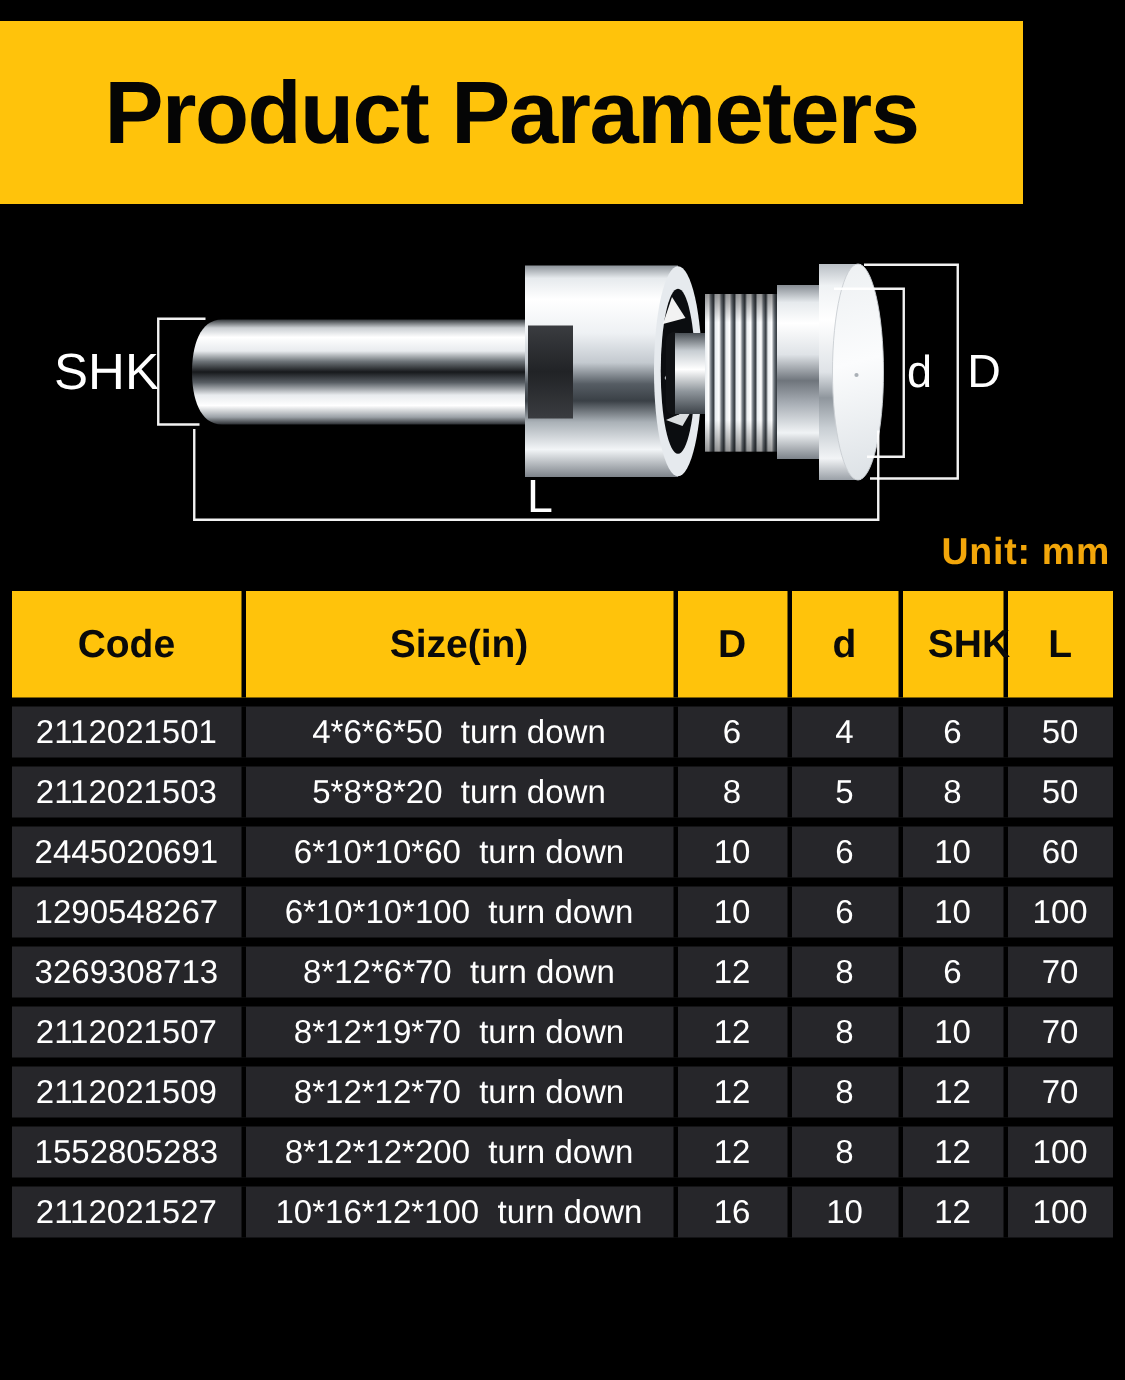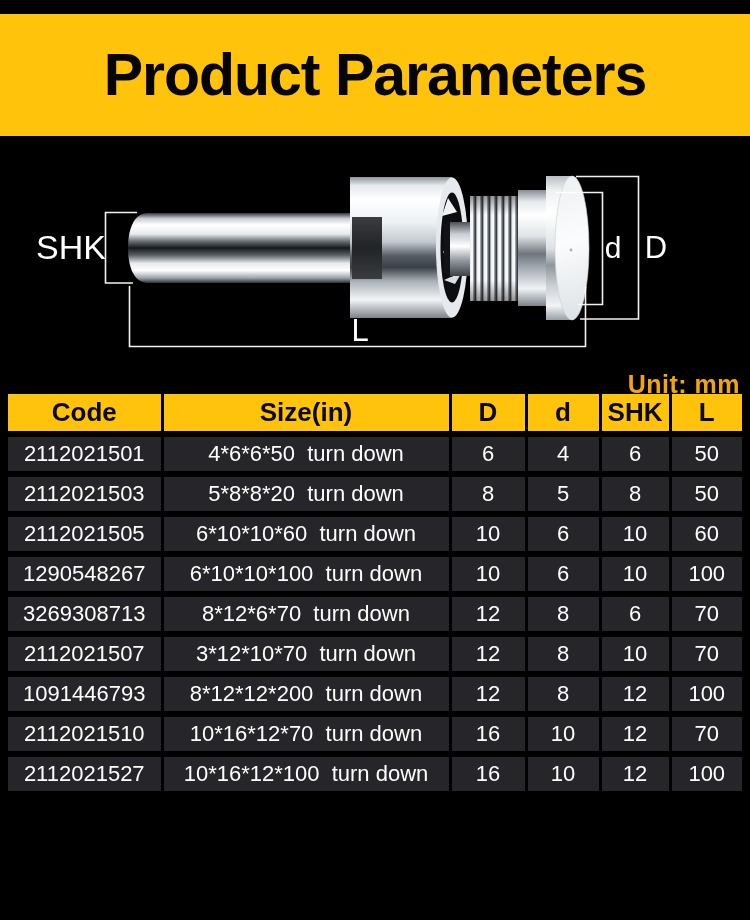--- a/index.html
+++ b/index.html
@@ -7,21 +7,21 @@
     width: 750px; height: 920px;
     background: #000;
     position: relative;
     overflow: hidden;
     font-family: "Liberation Sans", sans-serif;
   }
 
   
   .banner {
     position: absolute; top: 14px; left: 0;
-    width: 750px; height: 122px;
+    width: 682px; height: 122px;
     background: var(--accent-yellow, #FFC30B);
     display: flex; align-items: center; justify-content: center;
   }
   .banner .title {
     font-size: 59px;
     font-weight: bold;
     letter-spacing: -1px;
     color: var(--title-text, #050505);
     margin: 0;
   }
@@ -29,42 +29,42 @@
   
   .figure {
     position: absolute; top: 145px; left: 0;
     width: 750px; height: 248px;
   }
   .figure svg { display: block; }
   .dim-line { stroke: var(--dimension-lines, #FFFFFF); stroke-width: 1.6; fill: none; opacity: 0.95; }
   .dim-label { fill: var(--dimension-lines, #FFFFFF); font-family: "Liberation Sans", sans-serif; }
 
   .unit-label {
-    position: absolute; top: 370px; right: 10px;
+    position: absolute; top: 354px; right: 10px;
     font-size: 25px; font-weight: bold;
     color: var(--unit-text, #F2A60A);
     letter-spacing: 0.5px;
   }
 
   
   table.spec {
     position: absolute; top: 394px; left: 8px;
     width: 734px;
     border-collapse: collapse;
     table-layout: fixed;
   }
   table.spec th {
     background: var(--accent-yellow, #FFC30B);
     color: #0a0a0a;
     font-size: 26px; font-weight: bold;
     height: 37px;
     text-align: center;
     border-bottom: 6px solid #000;
     border-left: 3px solid #000;
-    padding: 0;
+    padding: 17px;
   }
   table.spec th:first-child { border-left: none; }
   table.spec td {
     background: var(--row-bg, #26262A);
     color: var(--text-on-dark, #FFFFFF);
     font-size: 22px;
     height: 34px;
     text-align: center;
     border-bottom: 6px solid #000;
     border-left: 3px solid #000;
@@ -237,21 +237,21 @@
       </tr>
       <tr>
         <td>2112021503</td>
         <td>5*8*8*20  turn down</td>
         <td>8</td>
         <td>5</td>
         <td>8</td>
         <td>50</td>
       </tr>
       <tr>
-        <td>2112021505</td>
+        <td>2445020691</td>
         <td>6*10*10*60  turn down</td>
         <td>10</td>
         <td>6</td>
         <td>10</td>
         <td>60</td>
       </tr>
       <tr>
         <td>1290548267</td>
         <td>6*10*10*100  turn down</td>
         <td>10</td>
@@ -262,41 +262,41 @@
       <tr>
         <td>3269308713</td>
         <td>8*12*6*70  turn down</td>
         <td>12</td>
         <td>8</td>
         <td>6</td>
         <td>70</td>
       </tr>
       <tr>
         <td>2112021507</td>
-        <td>3*12*10*70  turn down</td>
+        <td>8*12*19*70  turn down</td>
         <td>12</td>
         <td>8</td>
         <td>10</td>
         <td>70</td>
       </tr>
       <tr>
-        <td>1091446793</td>
+        <td>2112021509</td>
+        <td>8*12*12*70  turn down</td>
+        <td>12</td>
+        <td>8</td>
+        <td>12</td>
+        <td>70</td>
+      </tr>
+      <tr>
+        <td>1552805283</td>
         <td>8*12*12*200  turn down</td>
         <td>12</td>
         <td>8</td>
         <td>12</td>
         <td>100</td>
-      </tr>
-      <tr>
-        <td>2112021510</td>
-        <td>10*16*12*70  turn down</td>
-        <td>16</td>
-        <td>10</td>
-        <td>12</td>
-        <td>70</td>
       </tr>
       <tr>
         <td>2112021527</td>
         <td>10*16*12*100  turn down</td>
         <td>16</td>
         <td>10</td>
         <td>12</td>
         <td>100</td>
       </tr>
     </tbody>

